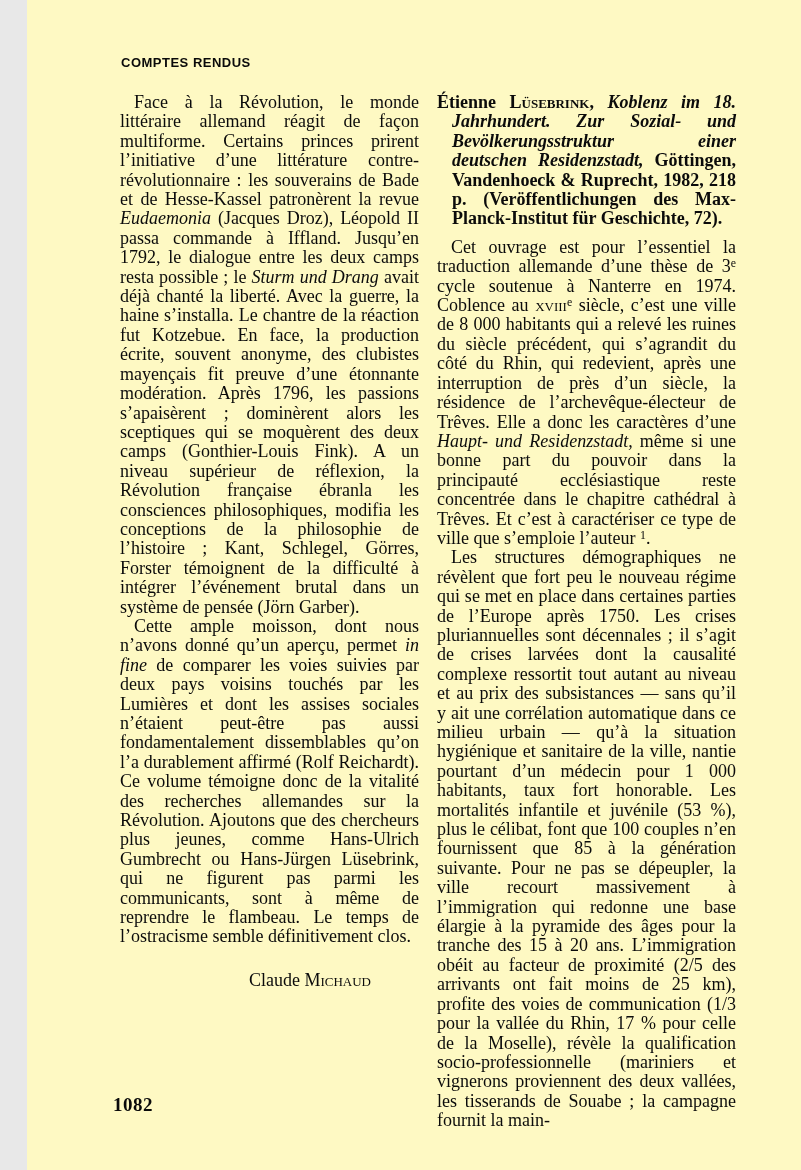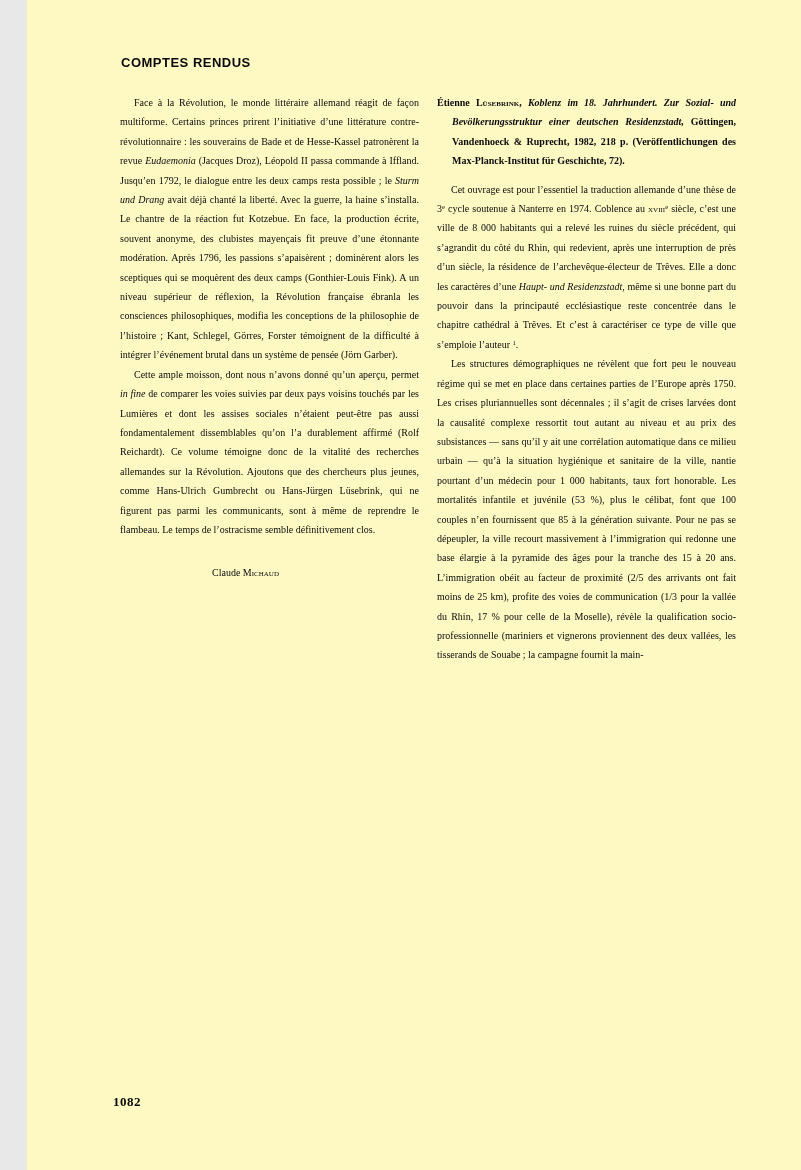--- a/index.html
+++ b/index.html
@@ -26,48 +26,48 @@
   .columns {
     position: absolute;
     left: 93px;
     top: 93px;
     width: 616px;
     display: flex;
     gap: 18px;
   }
   .col {
     width: 299px;
-    font-size: 10px;
+    font-size: 18px;
     line-height: 19.4px;
     text-align: justify;
     hyphens: auto;
     -webkit-hyphens: auto;
   }
   .para { margin: 0; text-indent: 14px; }
   .citation {
     margin: 0;
     padding-left: 15px;
     text-indent: -15px;
     font-weight: 700;
   }
   .after-citation { margin-top: 9px; }
   .signature {
     margin: 24px 48px 0 0;
-    text-align: center;
+    text-align: right;
     text-indent: 0;
   }
   .seg-i { font-style: italic; }
   .seg-sc { font-variant: small-caps; }
   .seg-sup { font-size: 0.66em; vertical-align: 0.45em; line-height: 0; }
   .page-number {
     position: absolute;
     left: 86px;
     top: 1094px;
     font-weight: 700;
-    font-size: 13px;
+    font-size: 19px;
     letter-spacing: 0.5px;
     color: #0a0a0a;
   }
   .artifact {
     position: absolute;
     left: 793px;
     top: 482px;
     font-size: 12px;
     color: #444;
   }

